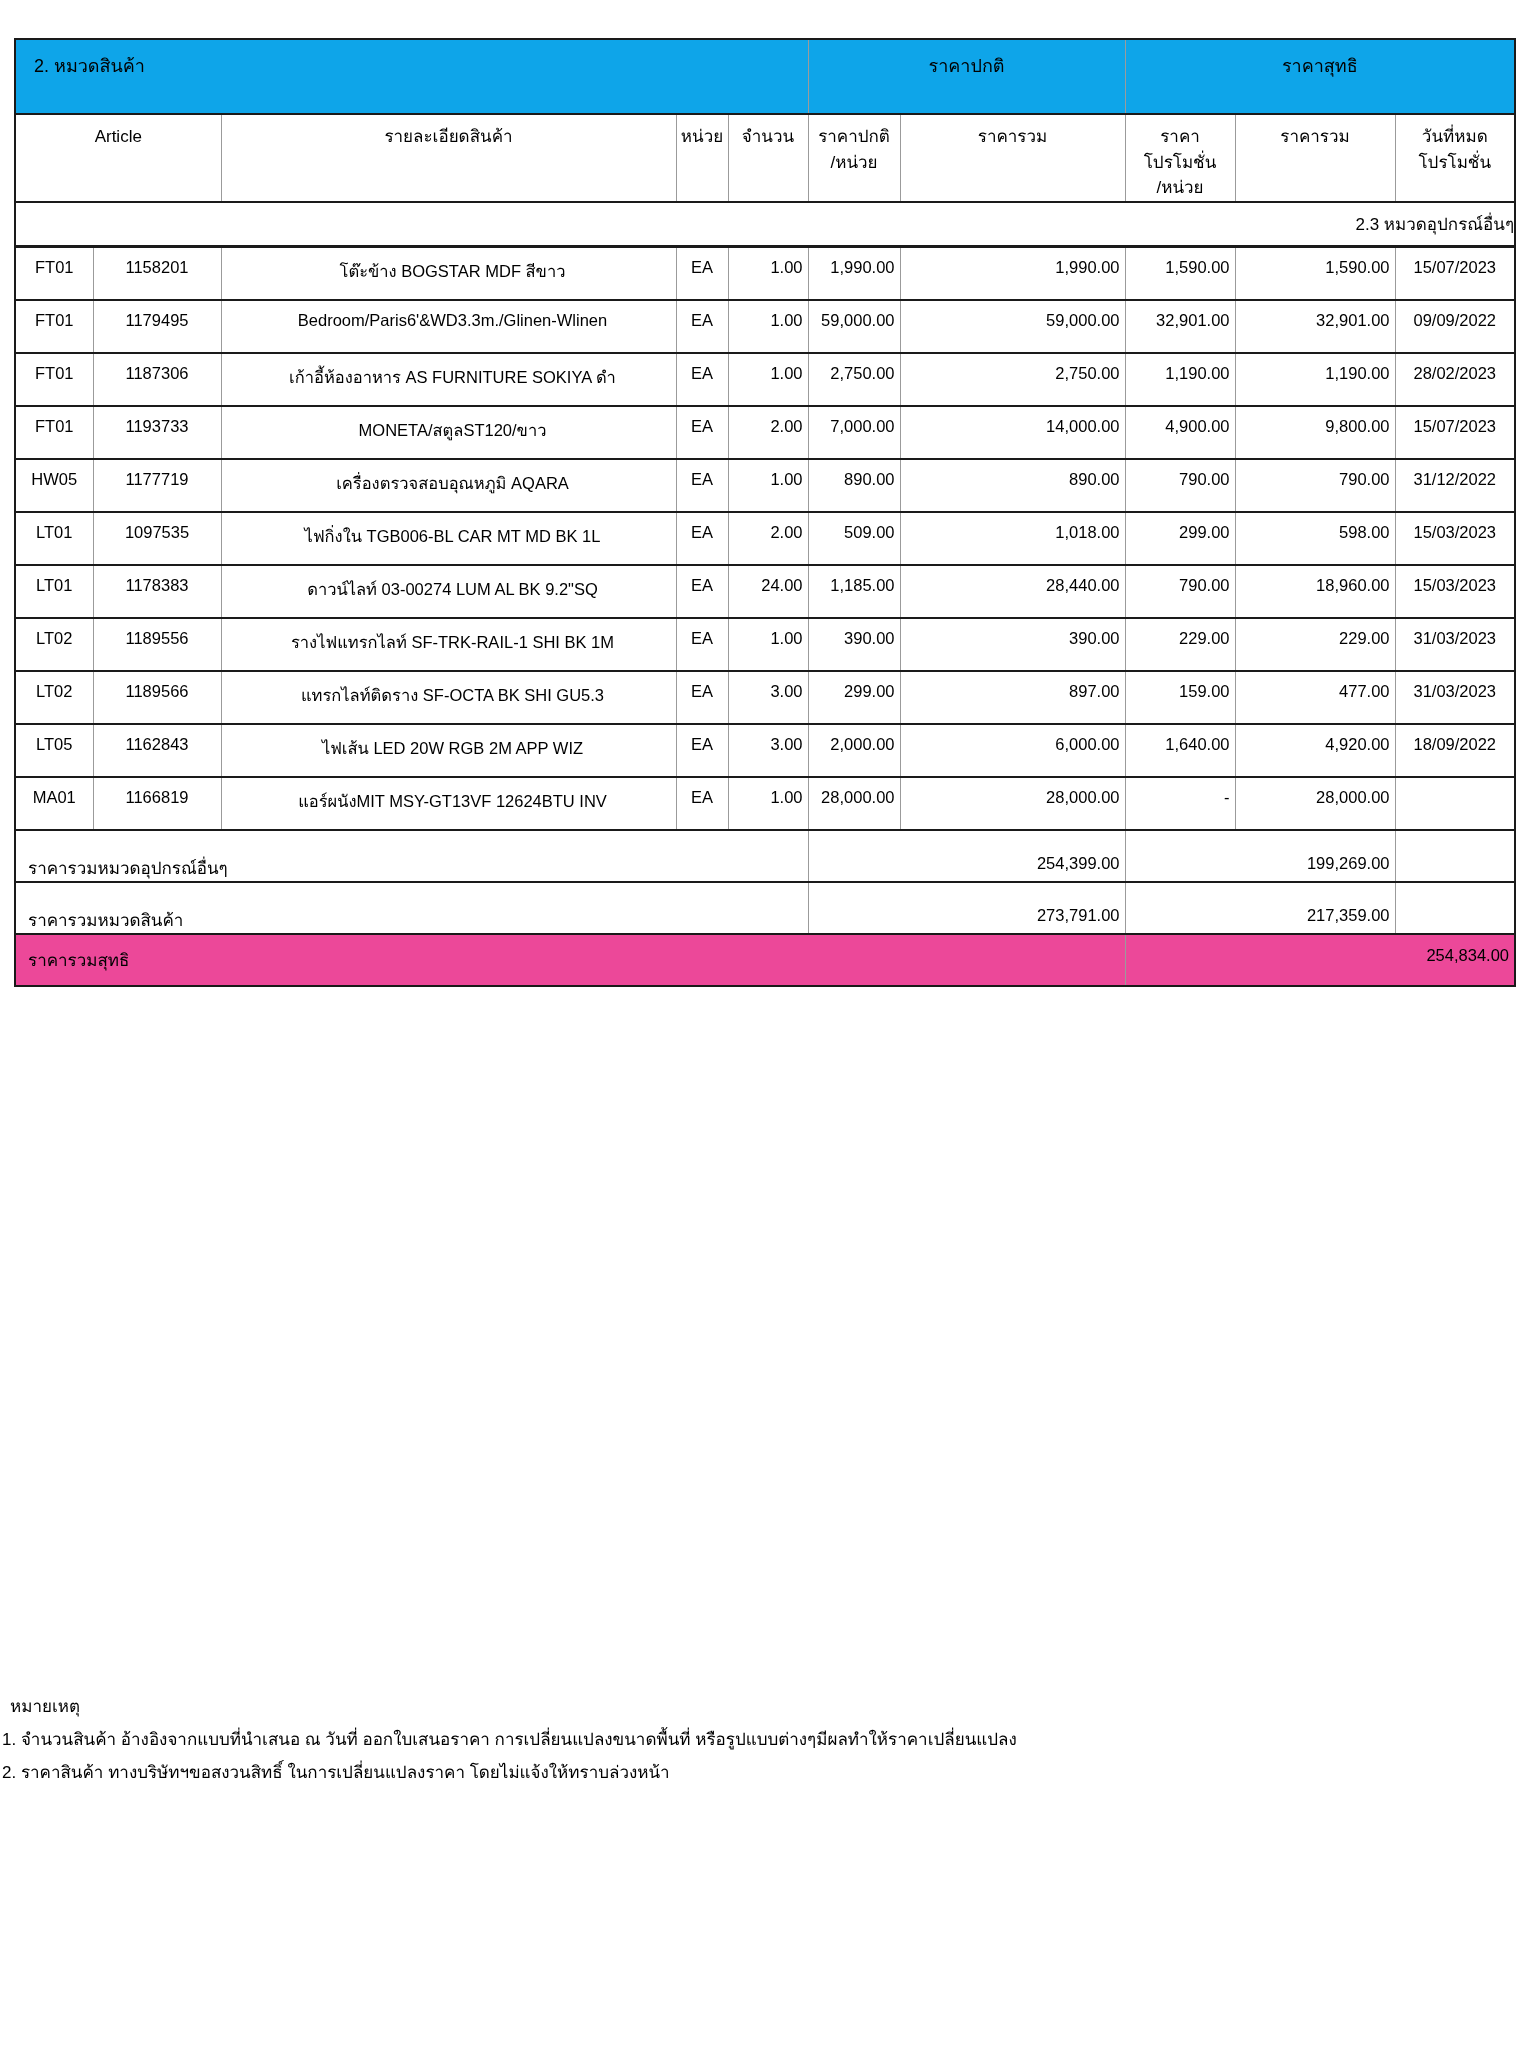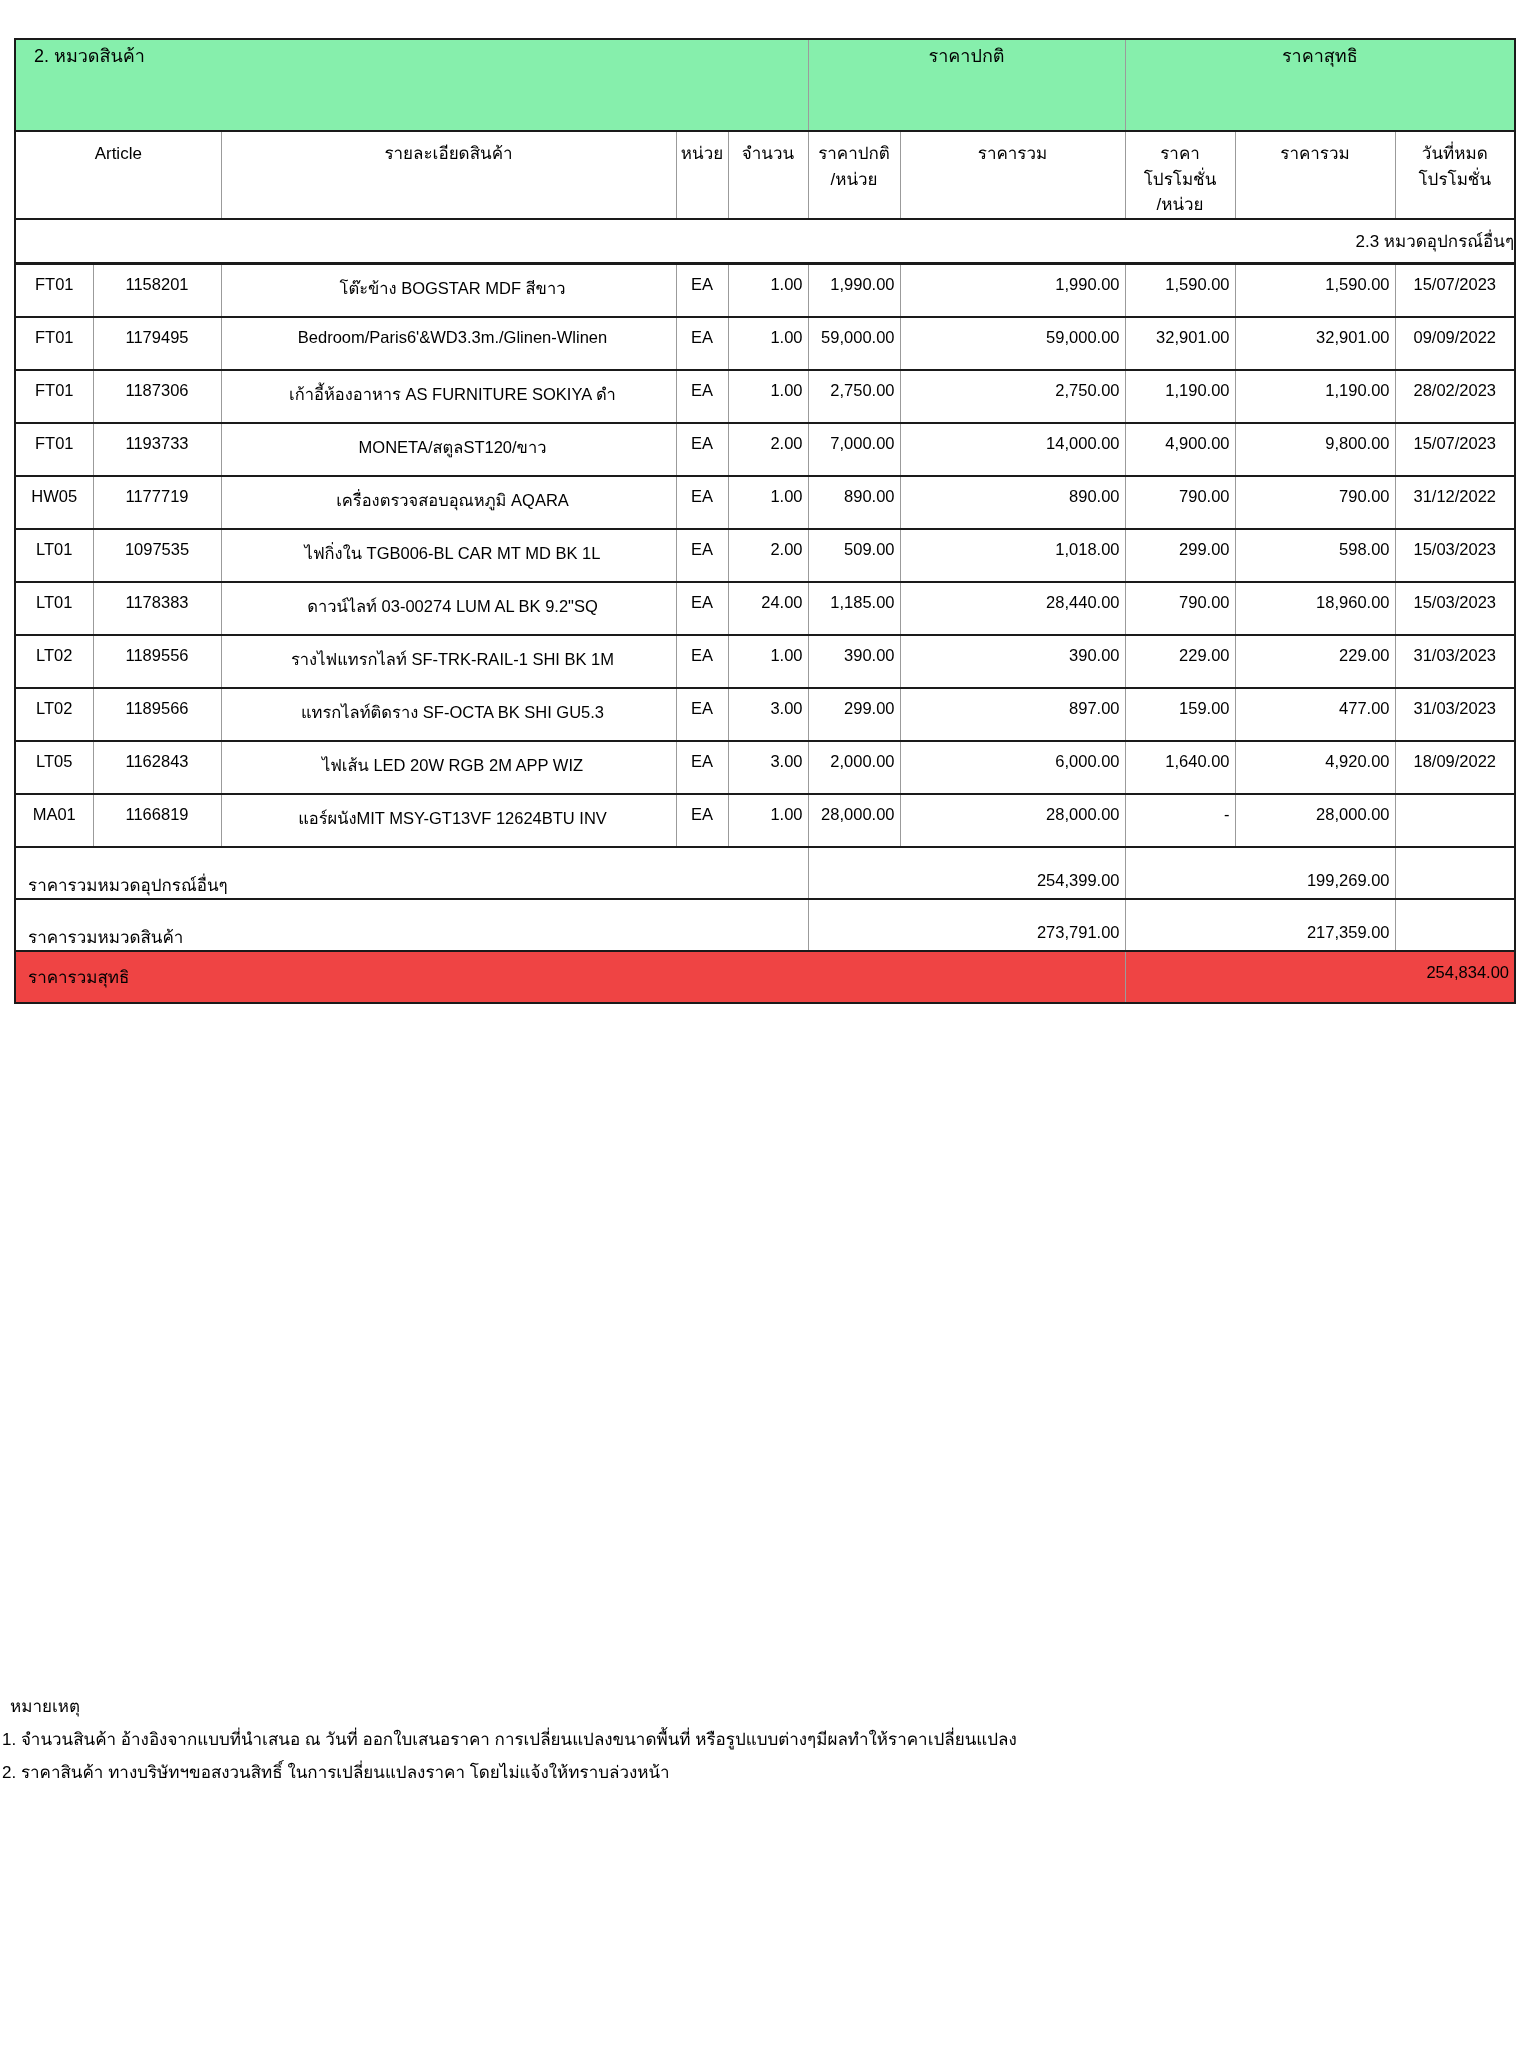--- a/index.html
+++ b/index.html
@@ -12,37 +12,37 @@
   table.quote {
     border-collapse:collapse; table-layout:fixed; width:1500px;
     border:2px solid #1a1a1a;
   }
   th, td {
     border-left:1px solid #9b9b9b; border-right:1px solid #9b9b9b;
     border-top:2px solid #1a1a1a; border-bottom:2px solid #1a1a1a;
     font-weight:normal; font-size:16.5px; overflow:hidden;
   }
   tr.group-head th {
-    background:#86efac; height:92px; vertical-align:top; padding-top:1px;
+    background:#0ea5e9; height:75px; vertical-align:top; padding-top:11px;
     font-size:18px; border-bottom:1px solid #7f7f7f;
   }
   tr.group-head th.title-cell { text-align:left; padding-left:18px; }
   tr.group-head th.grp { text-align:center; }
   tr.col-head th {
     height:85px; vertical-align:top; padding-top:9px; text-align:center;
     font-size:17px; white-space:pre-line; line-height:1.5; background:#fff;
   }
   tr.section-row td {
     height:45px; vertical-align:middle; text-align:right; padding-left:12px;
     font-size:17px; border-bottom:3px solid #1a1a1a;
   }
   tr.item-row td { height:53px; vertical-align:top; padding-top:10px; }
   tr.sum-row td  { height:52px; vertical-align:top; padding-top:23px; }
   tr.grand-row td {
-    height:52px; vertical-align:top; padding-top:11px; background:#ef4444;
+    height:52px; vertical-align:top; padding-top:11px; background:#ec4899;
     border-top:2px solid #1a1a1a;
   }
   td.c { text-align:center; }
   td.l { text-align:center;  padding-left:8px;  }
   td.r { text-align:right; padding-right:5px; }
   td.lbl { text-align:left; padding-left:12px; font-size:17px; }
   .notes { position:absolute; top:1692px; left:2px; width:1530px; font-size:17px; }
   .notes .note-heading { padding-left:8px; margin-bottom:9px; }
   .notes .note-line { margin-bottom:8px; line-height:1.45; }
 </style>

